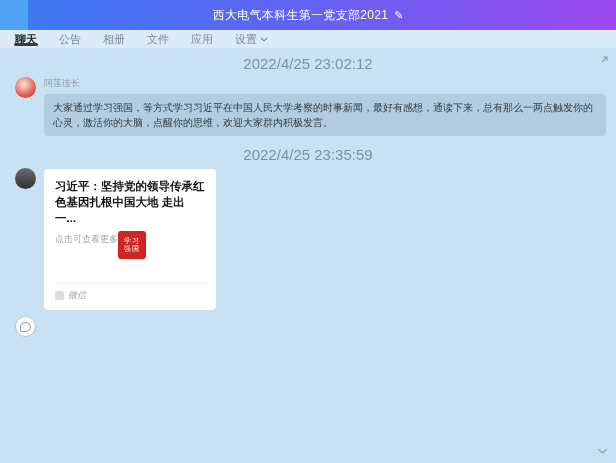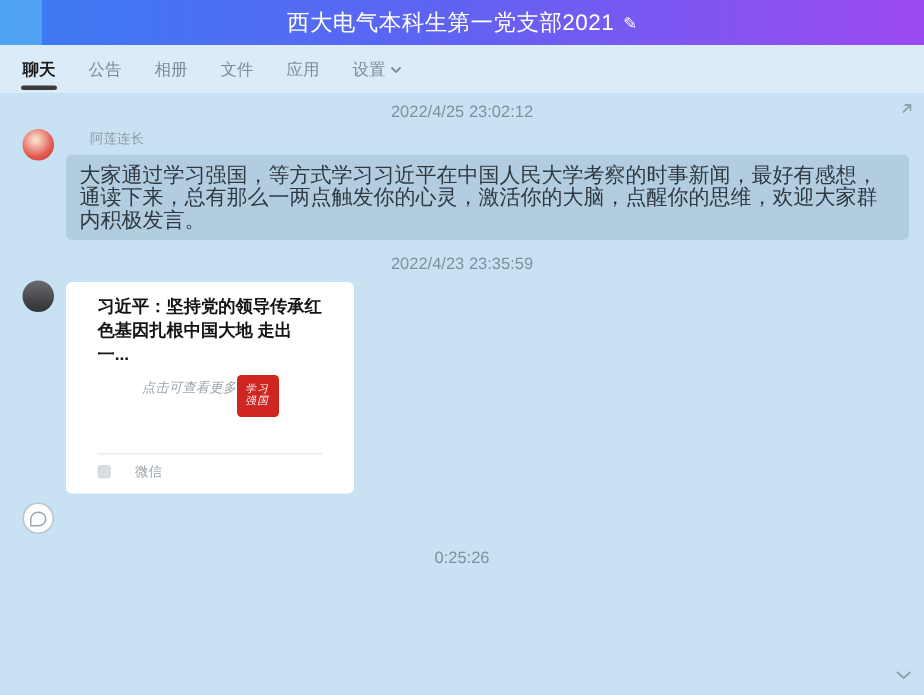--- a/index.html
+++ b/index.html
@@ -10,70 +10,70 @@
   }
   .window{width:616px;height:463px;display:flex;flex-direction:column;}
 
   
   .titlebar{
     height:30px;flex:none;position:relative;
     background:linear-gradient(90deg,#3a7cf2 0%,#5f63f2 48%,#9d4af0 100%);
     display:flex;align-items:center;justify-content:center;
   }
   .titlebar-corner{position:absolute;left:0;top:0;width:28px;height:30px;background:#54aaf4;opacity:.85;}
-  .title{color:#fff;font-size:15px;letter-spacing:.3px;}
+  .title{color:#fff;font-size:12px;letter-spacing:.3px;}
   .edit-icon{color:#fff;font-size:11px;margin-left:6px;cursor:pointer;}
 
   
   .tabbar{
-    height:32px;flex:none;background:#dcebf8;
+    height:18px;flex:none;background:#dcebf8;
     display:flex;align-items:stretch;padding-left:14px;gap:20px;
   }
   .tab{
     font-size:11px;color:#7b8b97;display:flex;align-items:center;
     position:relative;cursor:pointer;padding:0 1px;
   }
   .tab.active{color:#1c1c1c;font-weight:bold;}
   .tab.active::after{
     content:"";position:absolute;left:0;right:0;bottom:2px;height:3px;
     background:#3b3b3b;border-radius:2px;
   }
   .tab .chev{margin-left:3px;display:flex;align-items:center;}
 
   
   .chat{flex:1;background:#c8e2f4;position:relative;overflow:hidden;padding-top:1px;}
-  .ts{text-align:center;font-size:11px;color:#7e929d;margin:6px 0 3px;}
+  .ts{text-align:center;font-size:15px;color:#7e929d;margin:6px 0 3px;}
   .msg{display:flex;align-items:flex-start;padding:1px 10px 4px 15px;}
   .avatar{width:21px;height:21px;border-radius:50%;flex:none;margin-top:1px;cursor:pointer;}
   .avatar-1{background:radial-gradient(circle at 42% 35%,#f8d8c8 8%,#e2574d 62%,#c43c35 95%);}
   .avatar-2{background:linear-gradient(180deg,#6a6a70 0%,#39393d 85%);}
   .avatar-3{background:#fdfdfd;border:1px solid #b9c4cc;box-sizing:border-box;display:flex;align-items:center;justify-content:center;}
   .avatar-3 .inner{width:9px;height:8px;border:1px solid #9aa7b0;border-radius:50% 50% 50% 10%;}
   .msg-body{margin-left:8px;flex:1;min-width:0;}
-  .sender{font-size:9px;color:#8e9ba6;margin:1px 16px 4px;}
+  .sender{font-size:9px;color:#8e9ba6;margin:1px 0 4px;}
   .bubble{
     background:#b1cddf;border-radius:4px;padding:6px 9px;
-    font-size:14px;line-height:15px;color:#2f3a42;
+    font-size:10px;line-height:15px;color:#2f3a42;
   }
 
   
   .card{
     background:#fff;border-radius:4px;width:150px;
-    padding:9px 21px 4px;cursor:pointer;margin-top:2px;
+    padding:9px 11px 4px;cursor:pointer;margin-top:2px;
   }
   .card-title{font-size:11.5px;line-height:16px;color:#141414;font-weight:bold;}
-  .card-hint-row{display:flex;justify-content:center;align-items:flex-start;margin-top:5px;font-style:italic;}
+  .card-hint-row{display:flex;justify-content:flex-start;align-items:flex-start;margin-top:5px;}
   .card-hint{font-size:9px;color:#9aa5ad;padding-top:2px;}
   .card-logo{
     width:28px;height:28px;background:#cf2621;border-radius:3px;flex:none;
     display:flex;flex-direction:column;align-items:center;justify-content:center;
     color:#fff;font-size:7px;line-height:8px;letter-spacing:1px;
   }
   .card-divider{height:1px;background:#ececec;margin-top:24px;}
-  .card-footer{display:flex;align-items:center;gap:16px;padding:5px 0 4px;}
+  .card-footer{display:flex;align-items:center;gap:4px;padding:5px 0 4px;font-style:italic;}
   .card-footer-icon{width:9px;height:9px;background:#d8dde2;border-radius:2px;}
   .card-footer-text{font-size:9px;color:#9aa5ad;}
 
   
   .expand-icon{position:absolute;top:3px;right:7px;cursor:pointer;}
   .scroll-chevron{position:absolute;bottom:4px;right:8px;cursor:pointer;}
 </style>
 </head>
 <body>
 
@@ -121,21 +121,21 @@
 
     <div class="ts">2022/4/25 23:02:12</div>
     <div class="msg">
       <div class="avatar avatar-1"></div>
       <div class="msg-body">
         <div class="sender">阿莲连长</div>
         <div class="bubble">大家通过学习强国，等方式学习习近平在中国人民大学考察的时事新闻，最好有感想，通读下来，总有那么一两点触发你的心灵，激活你的大脑，点醒你的思维，欢迎大家群内积极发言。</div>
       </div>
     </div>
 
-    <div class="ts">2022/4/23 23:35:59</div>
+    <div class="ts">2022/4/25 23:35:59</div>
     <div class="msg">
       <div class="avatar avatar-2"></div>
       <div class="msg-body">
         <div class="card">
           <div class="card-title">习近平：坚持党的领导传承红色基因扎根中国大地 走出一...</div>
           <div class="card-hint-row">
             <span class="card-hint">点击可查看更多</span>
             <span class="card-logo">
               <span>学习</span>
               <span>强国</span>
@@ -151,21 +151,20 @@
     </div>
 
     <div class="msg">
       <div class="avatar avatar-3">
           <span class="inner"></span>
         </div>
       <div class="msg-body">
       </div>
     </div>
 
-    <div class="ts">0:25:26</div>
     <div class="msg">
       
       
     </div>
 
     <div class="scroll-chevron">
       <svg width="11" height="7" viewBox="0 0 11 7">
           <polyline points="1,1 5.5,5 10,1" fill="none" stroke="#8fa3ad" stroke-width="1.3"></polyline>
         </svg>
     </div>

